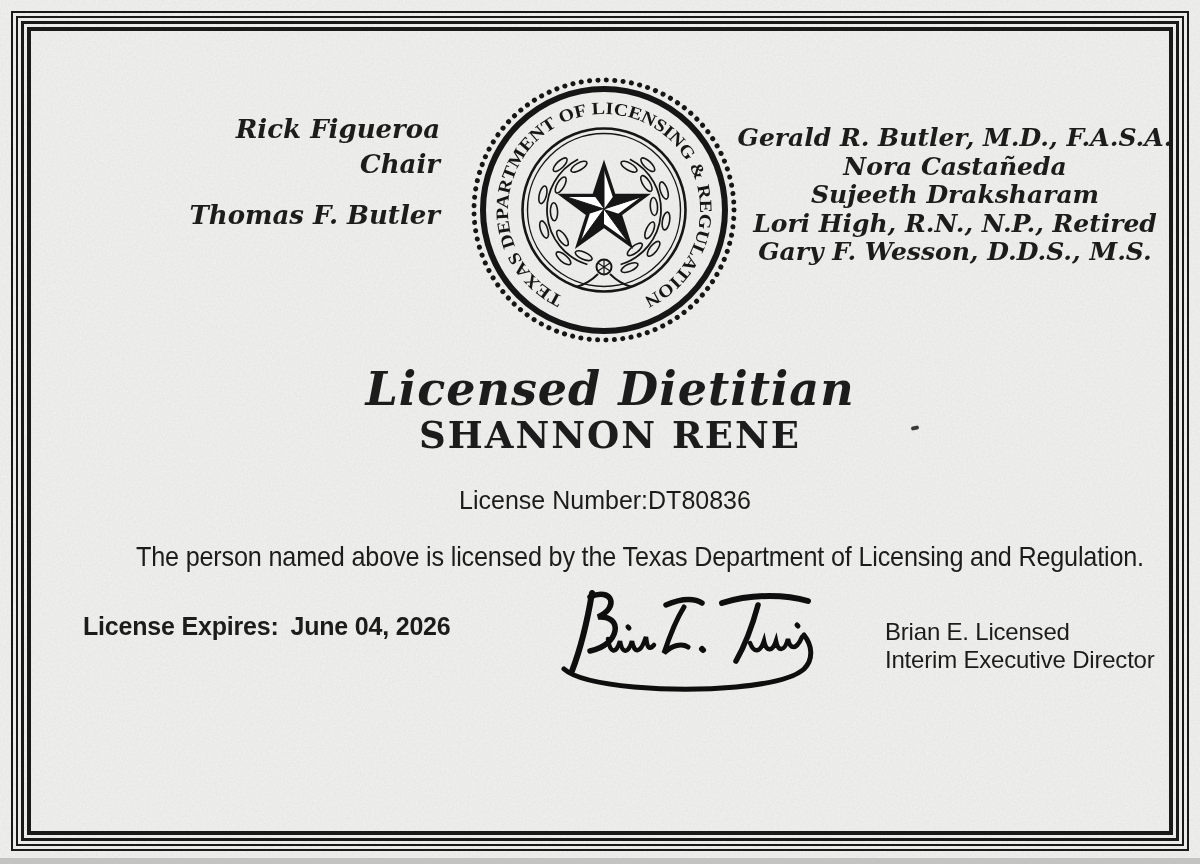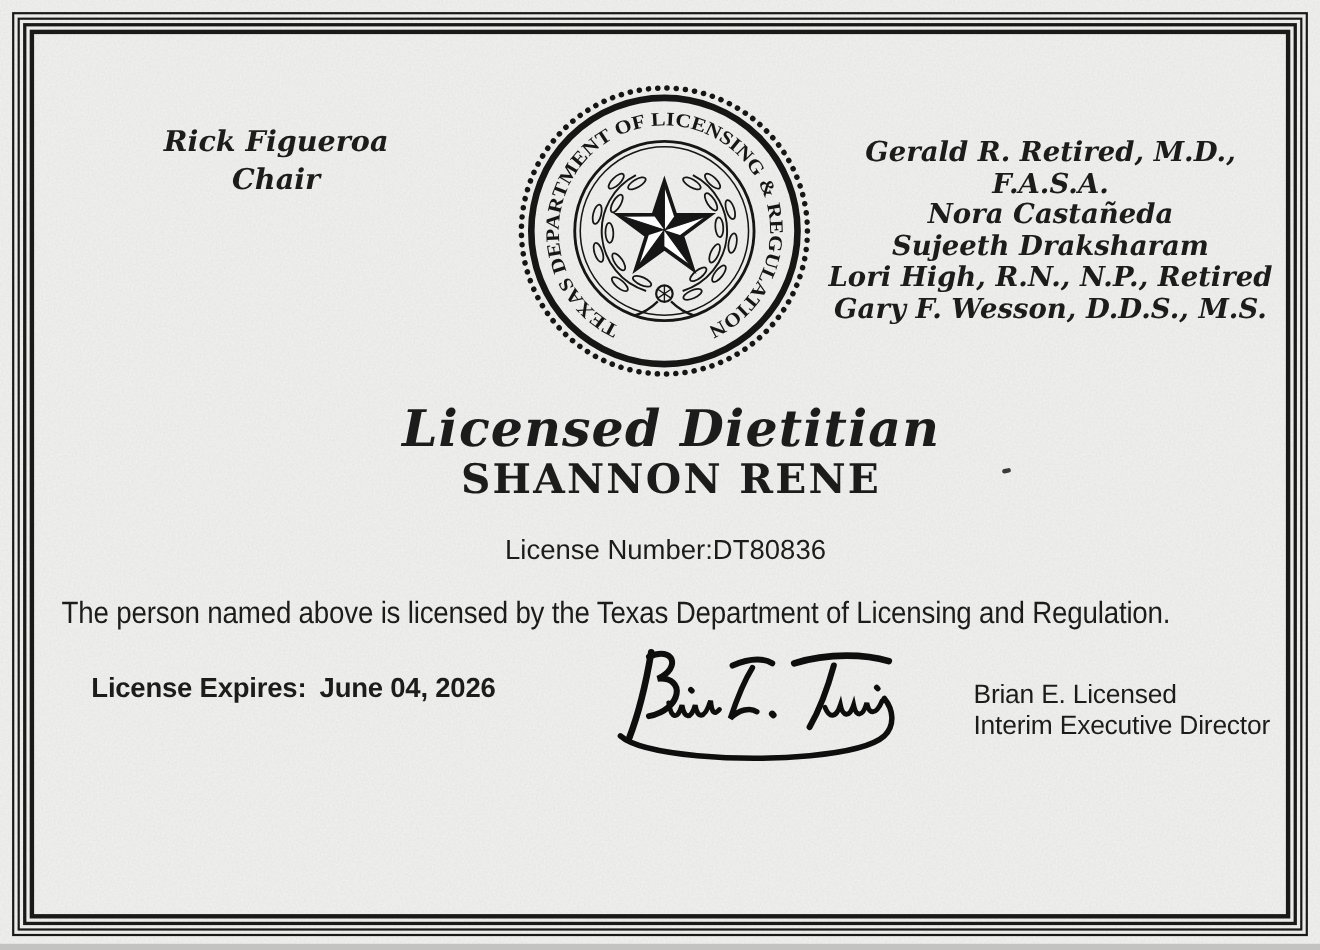--- a/index.html
+++ b/index.html
@@ -19,32 +19,32 @@
   .f3{left:21px;top:21px;right:21px;bottom:23px;border-width:3px;}
   .f4{left:27px;top:27px;right:27px;bottom:29px;border-width:4px;}
 
   .scan-edge{position:absolute;left:0;bottom:0;width:1200px;height:6px;background:#c3c3c1;z-index:3;}
 
   .abs{position:absolute;z-index:4;}
 
   .script{font-family:"DejaVu Serif","Liberation Serif",serif;font-style:italic;font-weight:600;}
 
   .board-left{left:62px;top:112px;width:378px;text-align:center;font-size:26px;line-height:35px;}
-  .board-left .group{margin-bottom:16px;}
+  .board-left .group{margin-bottom:16px;text-align:right;}
   .board-right{left:735px;top:124px;width:440px;text-align:center;font-size:25px;line-height:28.6px;}
 
   .title{left:0;top:362px;width:1220px;text-align:center;font-size:46px;letter-spacing:1px;}
   .holder{left:0;top:413px;width:1220px;text-align:center;
           font-family:"DejaVu Serif","Liberation Serif",serif;font-weight:700;
           font-size:37px;letter-spacing:2px;}
 
   .licnum{left:0;top:486px;width:1210px;text-align:center;font-size:25px;}
   .licnum .val{margin-left:0;}
 
-  .statement{left:0;top:541px;width:1200px;text-align:left;font-size:28px;letter-spacing:-0.2px;}
+  .statement{left:0;top:541px;width:1200px;text-align:right;font-size:28px;letter-spacing:-0.2px;}
   .statement span{display:inline-block;transform:scaleX(0.90);transform-origin:center;white-space:nowrap;}
 
   .expires{left:83px;top:612px;font-size:25px;font-weight:700;letter-spacing:-0.2px;}
   .expires .val{margin-left:12px;margin-top:42px;}
 
   .signer{left:885px;top:618px;font-size:24px;line-height:28px;letter-spacing:-0.2px;}
 
   .speck{left:911px;top:426px;width:8px;height:4px;background:#3a3a3a;border-radius:2px;transform:rotate(-12deg);}
 
   svg{display:block;}
@@ -66,25 +66,26 @@
   <div class="frame f2"></div>
   <div class="frame f3"></div>
   <div class="frame f4"></div>
 
   <div class="abs board-left script">
     <div class="group">
       <div>Rick Figueroa</div>
       <div>Chair</div>
     </div>
     <div class="group">
+      <div>Thomas F. Butler</div>
     </div>
   </div>
 
   <div class="abs board-right script">
-    <div>Gerald R. Retired, M.D., F.A.S.A.</div>
+    <div>Gerald R. Butler, M.D., F.A.S.A.</div>
     <div>Nora Castañeda</div>
     <div>Sujeeth Draksharam</div>
     <div>Lori High, R.N., N.P., Retired</div>
     <div>Gary F. Wesson, D.D.S., M.S.</div>
   </div>
 
   <svg class="abs" style="left:464px;top:70px;" width="280" height="280" viewBox="0 0 280 280">
     <g fill="none" stroke="#161616">
 
       <circle cx="140" cy="140" r="130" stroke-width="5" stroke-linecap="round" stroke-dasharray="0.1 8.32"></circle>

